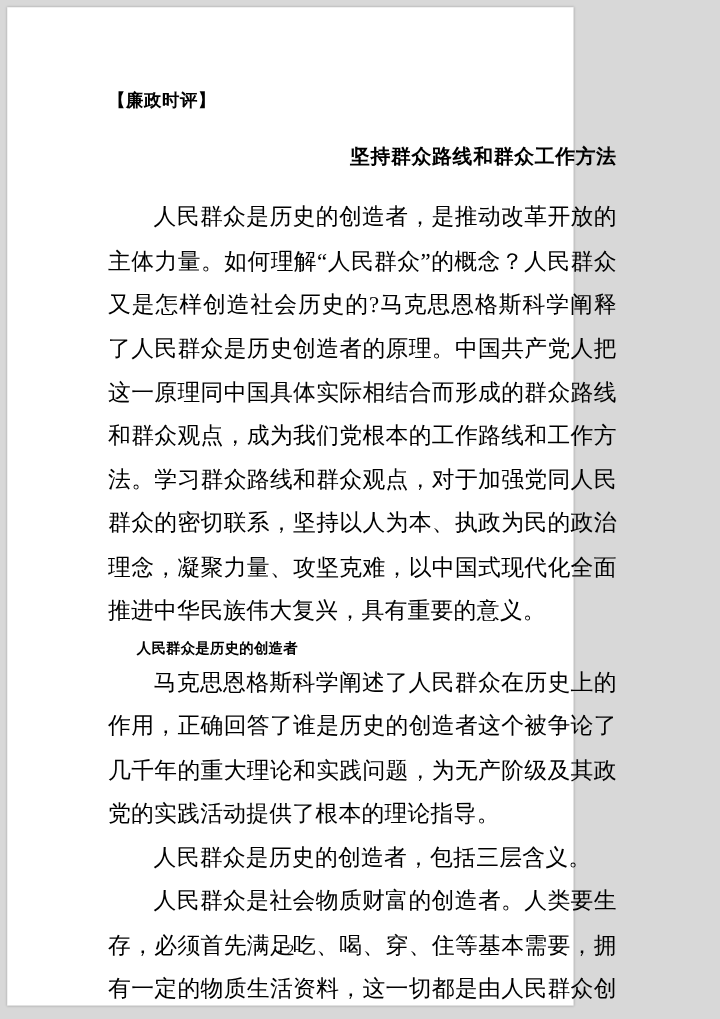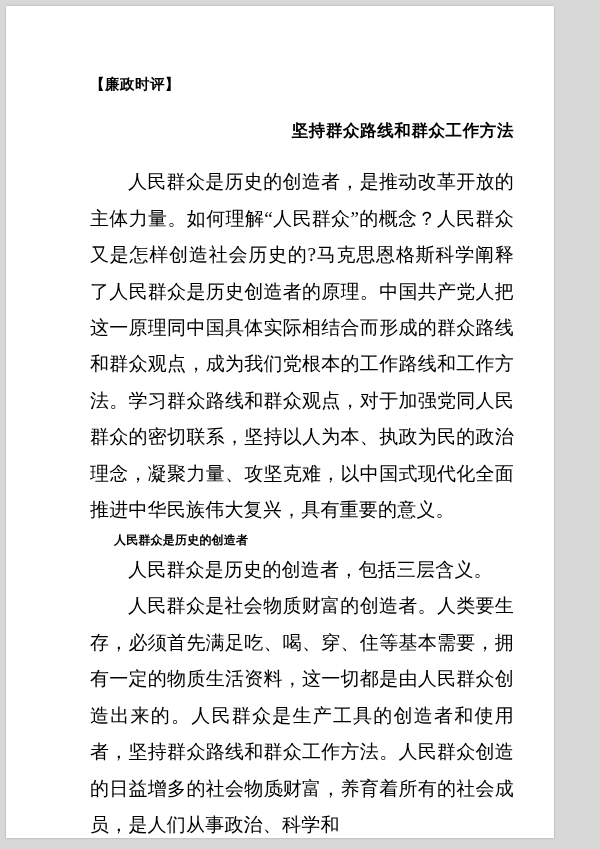--- a/index.html
+++ b/index.html
@@ -10,21 +10,21 @@
     width: 600px;
     height: 849px;
     background: #d8d8d8;
     font-family: "Liberation Serif", "DejaVu Serif", serif;
     overflow: hidden;
   }
   .page {
     position: absolute;
     left: 6px;
     top: 6px;
-    width: 548px;
+    width: 472px;
     height: 832px;
     background: #ffffff;
     box-shadow: 0 0 2px rgba(0,0,0,0.25);
     box-sizing: border-box;
   }
   .page-inner {
     position: absolute;
     left: 84px;
     top: 68px;
     width: 424px;
@@ -81,19 +81,20 @@
 
 <div class="page">
   <div class="page-inner">
 
     <div class="doc-tag">【廉政时评】</div>
 
     <div class="doc-title">坚持群众路线和群众工作方法</div>
 
     <p class="body-text">人民群众是历史的创造者，是推动改革开放的主体力量。如何理解“人民群众”的概念？人民群众又是怎样创造社会历史的?马克思恩格斯科学阐释了人民群众是历史创造者的原理。中国共产党人把这一原理同中国具体实际相结合而形成的群众路线和群众观点，成为我们党根本的工作路线和工作方法。学习群众路线和群众观点，对于加强党同人民群众的密切联系，坚持以人为本、执政为民的政治理念，凝聚力量、攻坚克难，以中国式现代化全面推进中华民族伟大复兴，具有重要的意义。</p>
     <p class="sub-head">人民群众是历史的创造者</p>
+    <p class="body-text">马克思恩格斯科学阐述了人民群众在历史上的作用，正确回答了谁是历史的创造者这个被争论了几千年的重大理论和实践问题，为无产阶级及其政党的实践活动提供了根本的理论指导。</p>
     <p class="body-text">人民群众是历史的创造者，包括三层含义。</p>
     <p class="body-text">人民群众是社会物质财富的创造者。人类要生存，必须首先满足吃、喝、穿、住等基本需要，拥有一定的物质生活资料，这一切都是由人民群众创造出来的。人民群众是生产工具的创造者和使用者，坚持群众路线和群众工作方法。人民群众创造的日益增多的社会物质财富，养育着所有的社会成员，是人们从事政治、科学和</p>
 
   </div>
 
   <div class="page-number">- 2 -</div>
 </div>
 
 </body></html>

